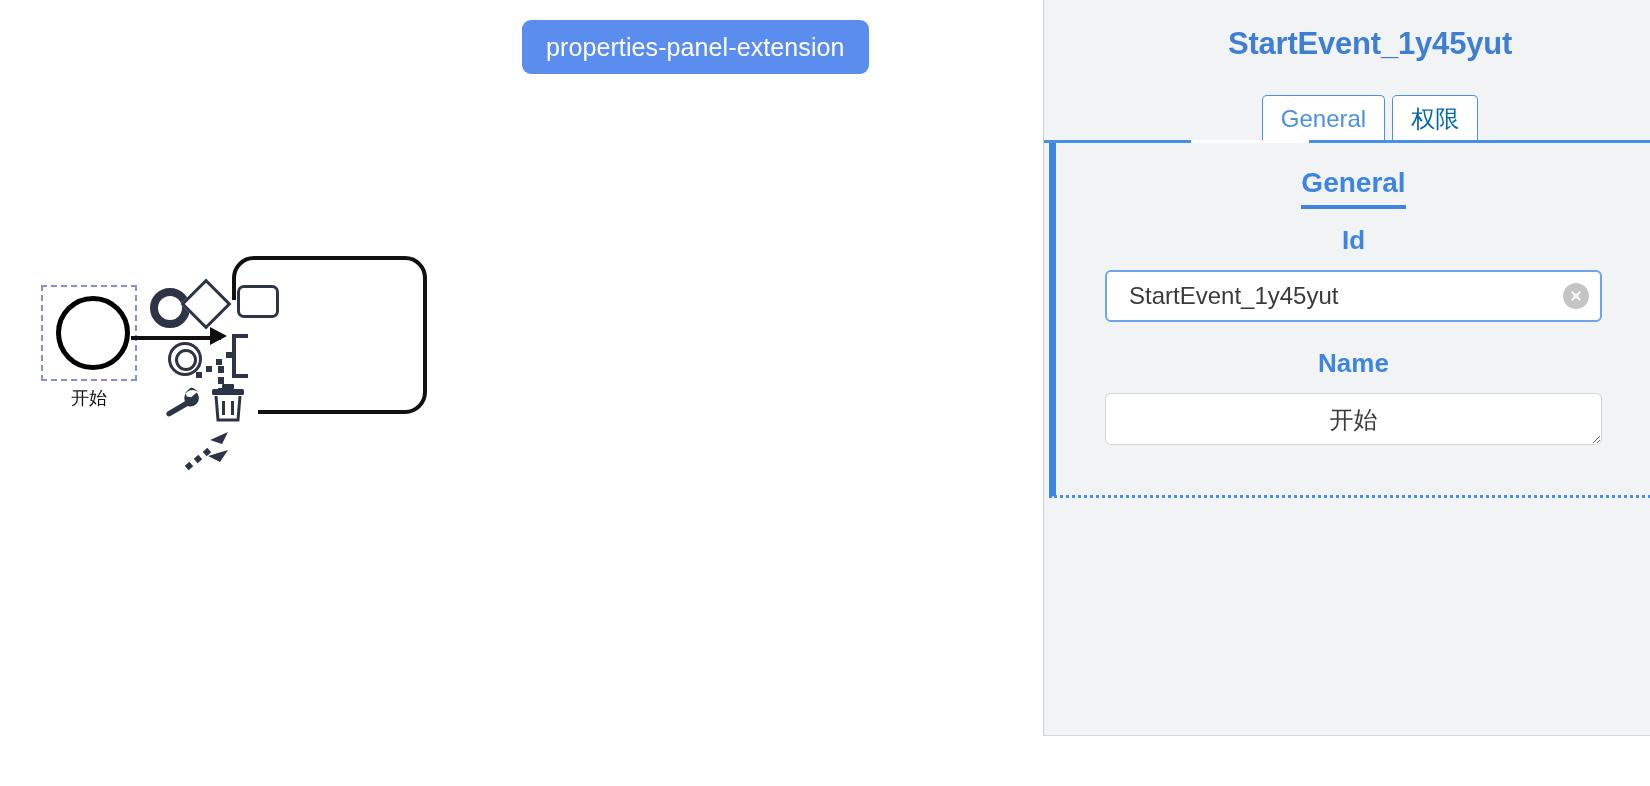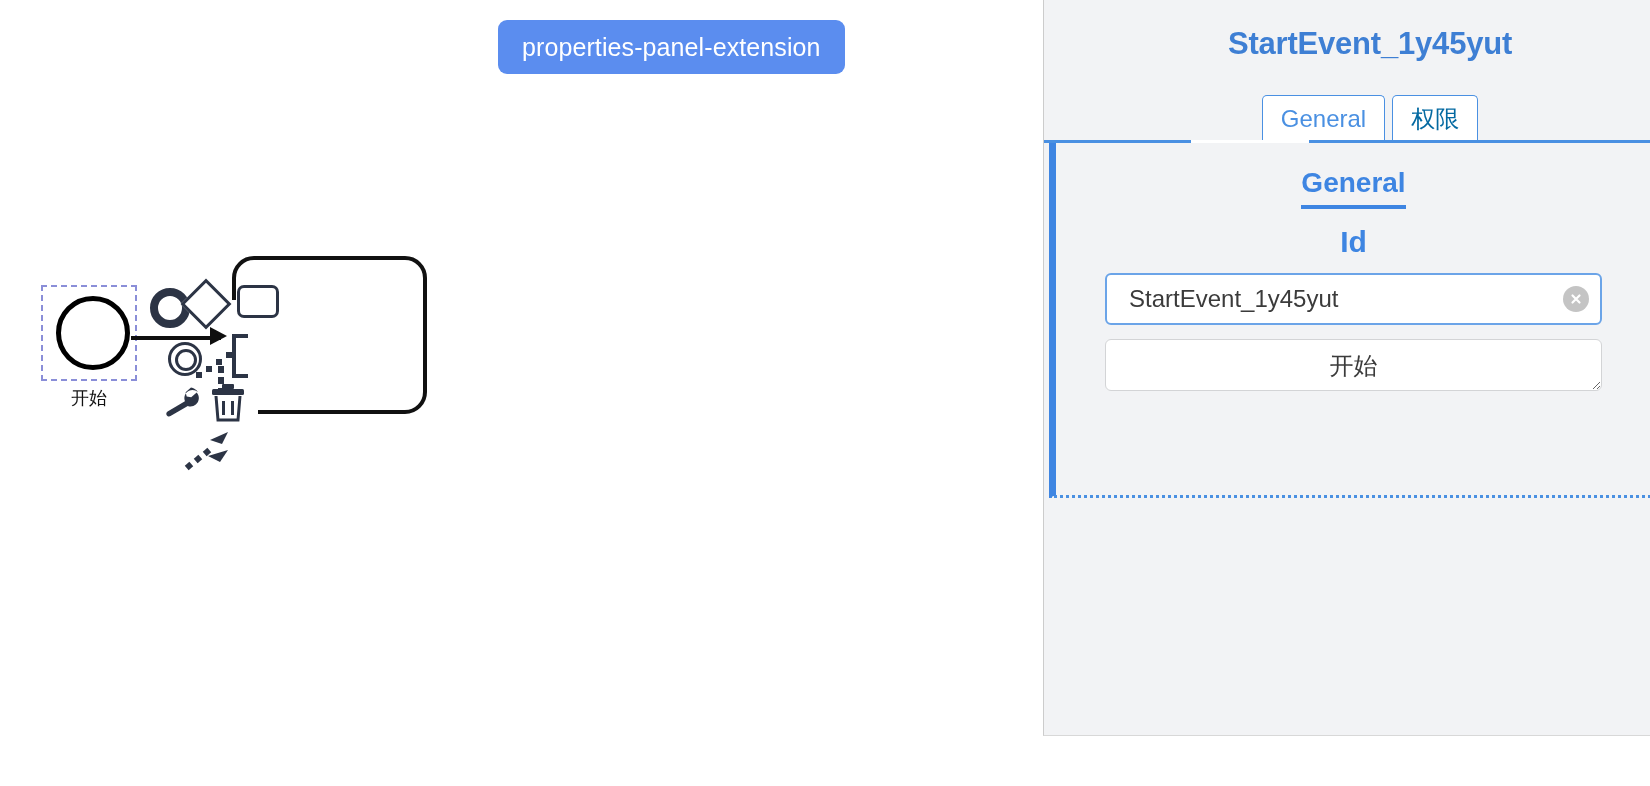--- a/index.html
+++ b/index.html
@@ -8,21 +8,21 @@
     width: 1650px; height: 786px;
     background: #ffffff;
     font-family: "Liberation Sans", sans-serif;
     overflow: hidden;
   }
   #root { position: relative; width: 1650px; height: 786px; background:#fff; }
 
   
   .ext-badge {
     position: absolute;
-    left: 498px; top: 20px;
+    left: 522px; top: 20px;
     height: 54px;
     padding: 0 24px;
     display: flex; align-items: center; justify-content: center;
     background: #5b8def;
     color: #ffffff;
     border-radius: 9px;
     font-size: 25px;
     font-weight: 400;
     letter-spacing: 0.1px;
     white-space: nowrap;
@@ -201,21 +201,21 @@
     font-weight: bold;
     padding-top: 24px;
   }
   .section-head span {
     border-bottom: 4px solid #3e85e2;
     padding-bottom: 7px;
   }
   .field-label {
     text-align: center;
     color: #3e85e2;
-    font-size: 30px;
+    font-size: 26px;
     font-weight: bold;
     margin-top: 26px;
   }
   .field-label.small { font-size: 25px; }
 
   .input-wrap { position: relative; margin: 14px auto 0; width: 497px; }
   .text-input {
     width: 497px; height: 52px;
     border: 2px solid #6ba4e8;
     border-radius: 6px;
@@ -353,17 +353,18 @@
       <div class="field-label">Id</div>
       <div class="input-wrap">
         <input class="text-input" value="StartEvent_1y45yut" style="">
         <span class="clear-icon">
           <svg width="14" height="14" viewBox="0 0 14 14">
             <path stroke="#ffffff" stroke-width="2.2" stroke-linecap="round" d="M3.5 3.5 L10.5 10.5 M10.5 3.5 L3.5 10.5"></path>
           </svg>
         </span>
       </div>
 
+      <div class="field-label">Name</div>
       <div class="area">开始</div>
     </div>
 
   </div>
 </div>
 
 </body></html>

